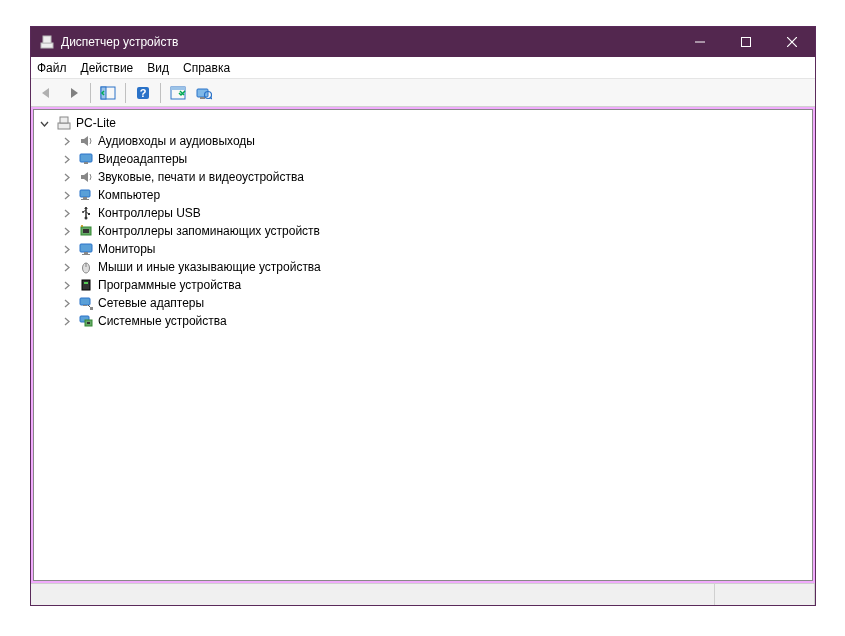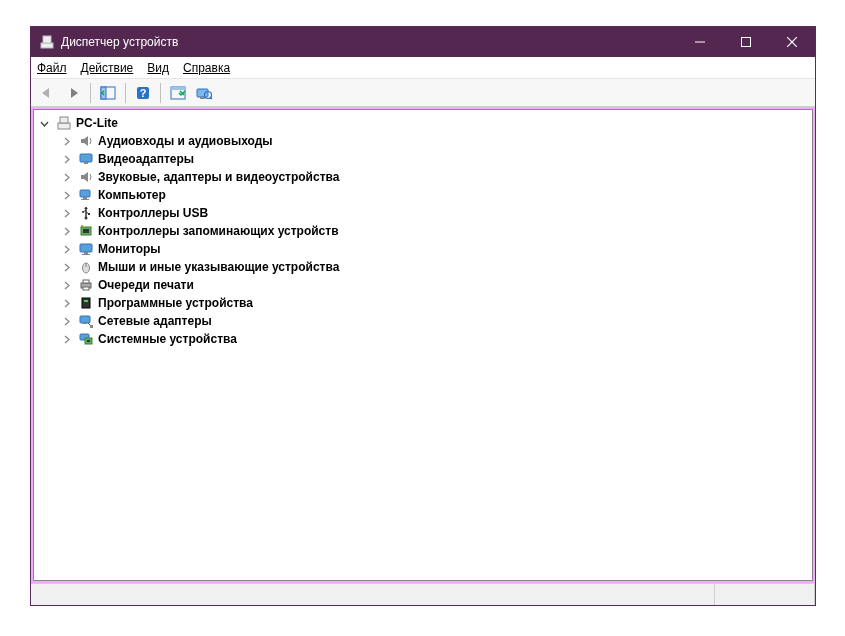--- a/index.html
+++ b/index.html
@@ -40,21 +40,21 @@
     display: flex;
     align-items: center;
     padding: 0 6px;
     gap: 14px;
     border-bottom: 1px solid #e5e5e5;
   }
   .menubar .menu-item {
     font-size: 12px;
     color: #000;
   }
-  .menubar .menu-item span.underline { text-decoration: underline; }
+  .menubar .menu-item span.underline { }
   .toolbar {
     height: 28px;
     background: #f7f7f7;
     border-bottom: 1px solid #d0d0d0;
     display: flex;
     align-items: center;
     padding: 0 4px;
     gap: 2px;
   }
   .tool-btn {
@@ -64,21 +64,21 @@
   }
   .tool-sep { width: 1px; height: 20px; background: #c0c0c0; margin: 0 3px; }
   .content {
     flex: 1;
     border: 1px solid #888;
     margin: 2px;
     overflow: auto;
     background: #fff;
     padding: 4px 0;
   }
-  .tree { list-style: none; font-weight: bold; }
+  .tree { list-style: none; }
   .tree li { list-style: none; }
   .tree .node {
     display: flex;
     align-items: center;
     height: 18px;
     padding-left: 6px;
   }
   .tree .expander {
     width: 14px; text-align: center; color: #555; font-size: 10px;
     user-select: none;
@@ -242,21 +242,21 @@
                   <svg width="9" height="9" viewBox="0 0 9 9">
                     <path d="M3 1 L7 4.5 L3 8" fill="none" stroke="#888" stroke-width="1.3"></path>
                   </svg>
                 </span>
                 <span class="node-icon">
                   <svg width="14" height="14" viewBox="0 0 14 14">
                     <path d="M2 5 L5 5 L9 2 L9 12 L5 9 L2 9 Z" fill="#888"></path>
                     <path d="M11 4 Q13 7 11 10" fill="none" stroke="#888"></path>
                   </svg>
                 </span>
-                <span class="node-label">Звуковые, адаптеры и видеоустройства</span>
+                <span class="node-label">Звуковые, печати и видеоустройства</span>
               </div>
             </li>
             <li>
               <div class="node">
                 <span class="expander">
                   <svg width="9" height="9" viewBox="0 0 9 9">
                     <path d="M3 1 L7 4.5 L3 8" fill="none" stroke="#888" stroke-width="1.3"></path>
                   </svg>
                 </span>
                 <span class="node-icon">
@@ -341,37 +341,20 @@
             </li>
             <li>
               <div class="node">
                 <span class="expander">
                   <svg width="9" height="9" viewBox="0 0 9 9">
                     <path d="M3 1 L7 4.5 L3 8" fill="none" stroke="#888" stroke-width="1.3"></path>
                   </svg>
                 </span>
                 <span class="node-icon">
                   <svg width="14" height="14" viewBox="0 0 14 14">
-                    <rect x="2" y="5" width="10" height="5" fill="#aaa" stroke="#666"></rect>
-                    <rect x="4" y="2" width="6" height="3" fill="#fff" stroke="#666"></rect>
-                    <rect x="4" y="9" width="6" height="3" fill="#fff" stroke="#666"></rect>
-                  </svg>
-                </span>
-                <span class="node-label">Очереди печати</span>
-              </div>
-            </li>
-            <li>
-              <div class="node">
-                <span class="expander">
-                  <svg width="9" height="9" viewBox="0 0 9 9">
-                    <path d="M3 1 L7 4.5 L3 8" fill="none" stroke="#888" stroke-width="1.3"></path>
-                  </svg>
-                </span>
-                <span class="node-icon">
-                  <svg width="14" height="14" viewBox="0 0 14 14">
                     <rect x="3" y="2" width="8" height="10" fill="#333" stroke="#000"></rect>
                     <rect x="5" y="4" width="4" height="2" fill="#5c5"></rect>
                   </svg>
                 </span>
                 <span class="node-label">Программные устройства</span>
               </div>
             </li>
             <li>
               <div class="node">
                 <span class="expander">

